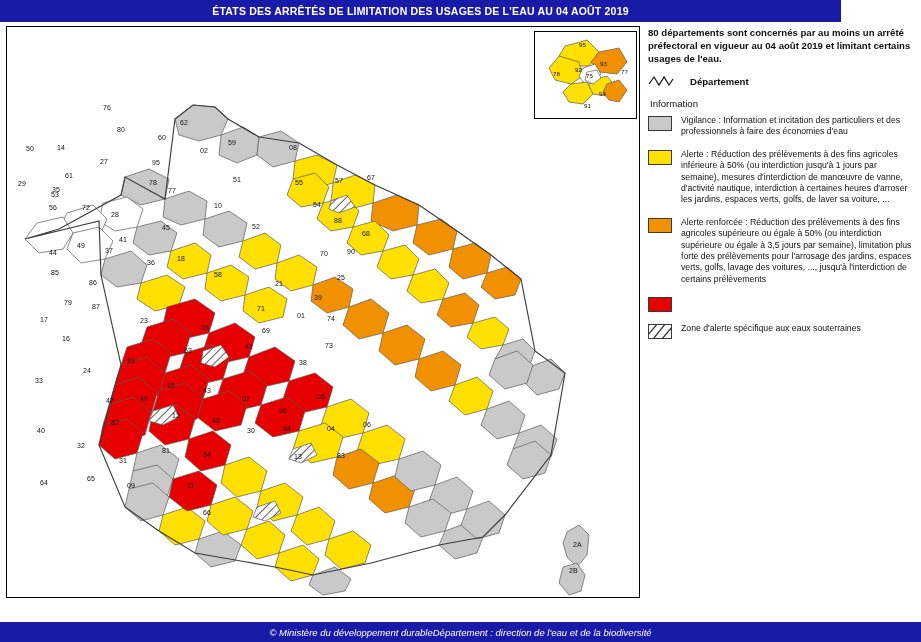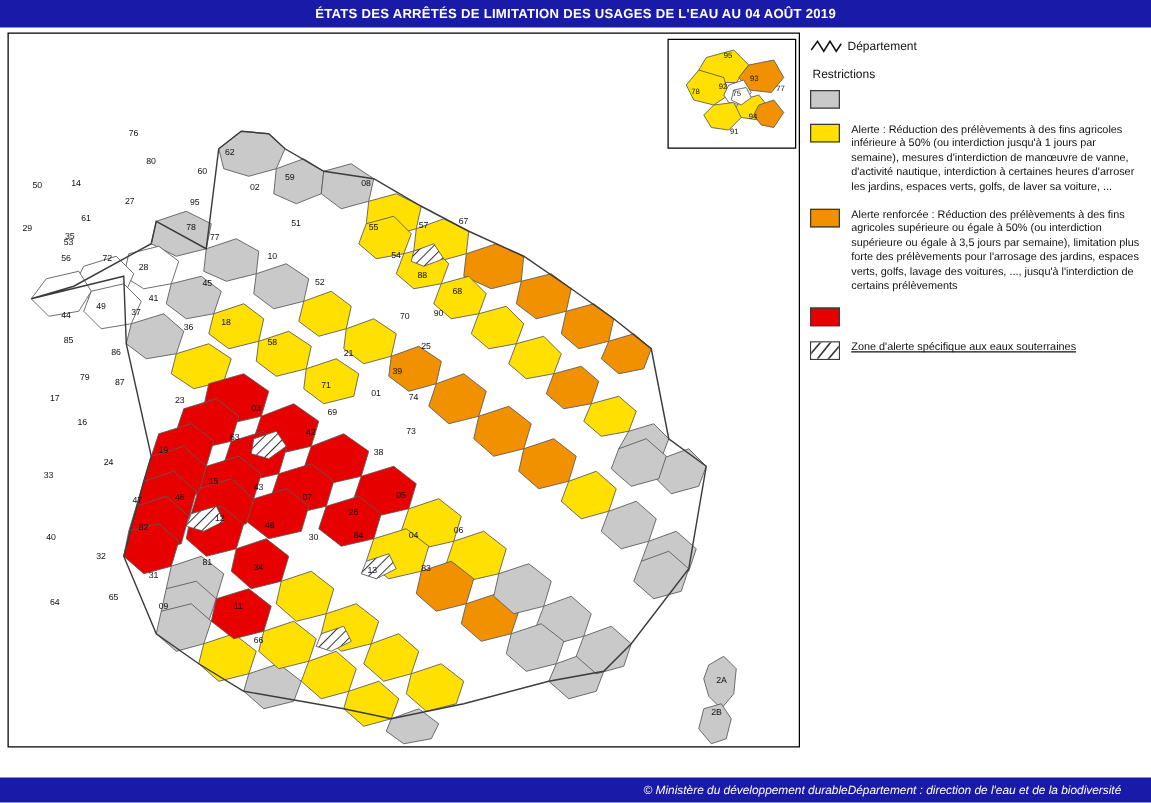--- a/index.html
+++ b/index.html
@@ -3,49 +3,49 @@
 <meta charset="utf-8">
 <style>
   html,body{margin:0;padding:0;background:#ffffff;}
   body{
     width:921px;height:642px;position:relative;overflow:hidden;
     font-family:"Liberation Sans", sans-serif;
     color:#111;
   }
   
   #title-bar{
-    position:absolute;left:0;top:0;width:921px;height:22px;
+    position:absolute;left:0;top:0;width:841px;height:22px;
     background:#1a1aa8;
     display:flex;align-items:center;justify-content:center;
   }
   #title-bar .t{
     color:#ffffff;font-size:10.5px;font-weight:bold;letter-spacing:.2px;
     text-transform:uppercase;
   }
   
   #footer-bar{
     position:absolute;left:0;bottom:0;width:921px;height:20px;
     background:#1a1aa8;color:#fff;font-size:9.5px;
-    display:flex;align-items:center;justify-content:flex-end;
+    display:flex;align-items:center;justify-content:center;
     padding:0 24px;box-sizing:border-box;
   }
   #footer-bar .f{font-style:italic;}
   
   #map-frame{
     position:absolute;left:6px;top:26px;width:632px;height:570px;
     border:1px solid #000;background:#ffffff;overflow:hidden;
   }
   #legend-panel{
     position:absolute;left:648px;top:26px;width:265px;height:570px;
     background:#fff;
   }
   
   .lead{font-size:9.6px;font-weight:bold;line-height:13px;margin:0 0 9px 0;}
   .lead2{font-size:9.6px;font-weight:bold;line-height:13px;margin:0 0 14px 0;}
-  .dep-row{display:flex;align-items:center;gap:4px;margin:4px 0 10px 0;}
+  .dep-row{display:flex;align-items:center;gap:16px;margin:4px 0 10px 0;font-weight:bold;}
   .dep-row .lbl{font-size:9.6px;}
   .restrict-title{font-size:9.6px;margin:0 0 6px 2px;}
   .leg-item{display:flex;gap:9px;margin:0 0 11px 0;align-items:flex-start;}
   .swatch{width:22px;height:13px;border:1px solid #3a3a3a;flex:0 0 auto;margin-top:1px;}
   .leg-text{font-size:8.7px;line-height:11.4px;}
   
   #inset{
     position:absolute;left:527px;top:4px;width:101px;height:86px;
     border:1px solid #000;background:#fff;overflow:hidden;
   }
@@ -288,49 +288,51 @@
     <div class="inum" style="left:40px;top:34px;">92</div>
     <div class="inum" style="left:51px;top:40px;">75</div>
     <div class="inum" style="left:65px;top:28px;">93</div>
     <div class="inum" style="left:86px;top:36px;">77</div>
     <div class="inum" style="left:49px;top:70px;">91</div>
     <div class="inum" style="left:64px;top:58px;">94</div>
   </div>
 </div>
 
 <div id="legend-panel">
+  <p class="lead">80 départements sont concernés par au moins un arrêté préfectoral en vigueur au 04 août 2019 et limitant certains usages de l'eau.</p>
 
   <div class="dep-row">
     <svg width="26" height="14">
       <path d="M1,10 L6,3 L11,11 L16,3 L21,11 L25,5" fill="none" stroke="#111" stroke-width="1.2"></path>
     </svg>
     <span class="lbl">Département</span>
   </div>
 
-  <p class="restrict-title">Restrictions</p>
+  <p class="restrict-title">Information</p>
 
   <div class="leg-item">
     <div class="swatch" style="background:#c9c9c9;"></div>
+    <div class="leg-text">Vigilance : Information et incitation des particuliers et des professionnels à faire des économies d'eau</div>
   </div>
 
   <div class="leg-item">
     <div class="swatch" style="background:#ffe000;"></div>
     <div class="leg-text">Alerte : Réduction des prélèvements à des fins agricoles inférieure à 50% (ou interdiction jusqu'à 1 jours par semaine), mesures d'interdiction de manœuvre de vanne, d'activité nautique, interdiction à certaines heures d'arroser les jardins, espaces verts, golfs, de laver sa voiture, ...</div>
   </div>
 
   <div class="leg-item">
     <div class="swatch" style="background:#f29100;"></div>
     <div class="leg-text">Alerte renforcée : Réduction des prélèvements à des fins agricoles supérieure ou égale à 50% (ou interdiction supérieure ou égale à 3,5 jours par semaine), limitation plus forte des prélèvements pour l'arrosage des jardins, espaces verts, golfs, lavage des voitures, ..., jusqu'à l'interdiction de certains prélèvements</div>
   </div>
 
   <div class="leg-item">
     <div class="swatch" style="background:#e60000;"></div>
   </div>
 
-  <div class="leg-item" style="margin-top:6px;text-decoration:underline;">
+  <div class="leg-item" style="margin-top:6px;">
     <svg class="swatch" width="22" height="13" viewBox="0 0 22 13" style="border:1px solid #3a3a3a;background:#fff;">
       <rect width="22" height="13" fill="#fff"></rect>
       <line x1="-2" y1="11" x2="9" y2="-2" stroke="#333" stroke-width="1.3"></line>
       <line x1="5" y1="13" x2="17" y2="-2" stroke="#333" stroke-width="1.3"></line>
       <line x1="13" y1="14" x2="24" y2="1" stroke="#333" stroke-width="1.3"></line>
     </svg>
     <div class="hatchlbl">Zone d'alerte spécifique aux eaux souterraines</div>
   </div>
 </div>
 

